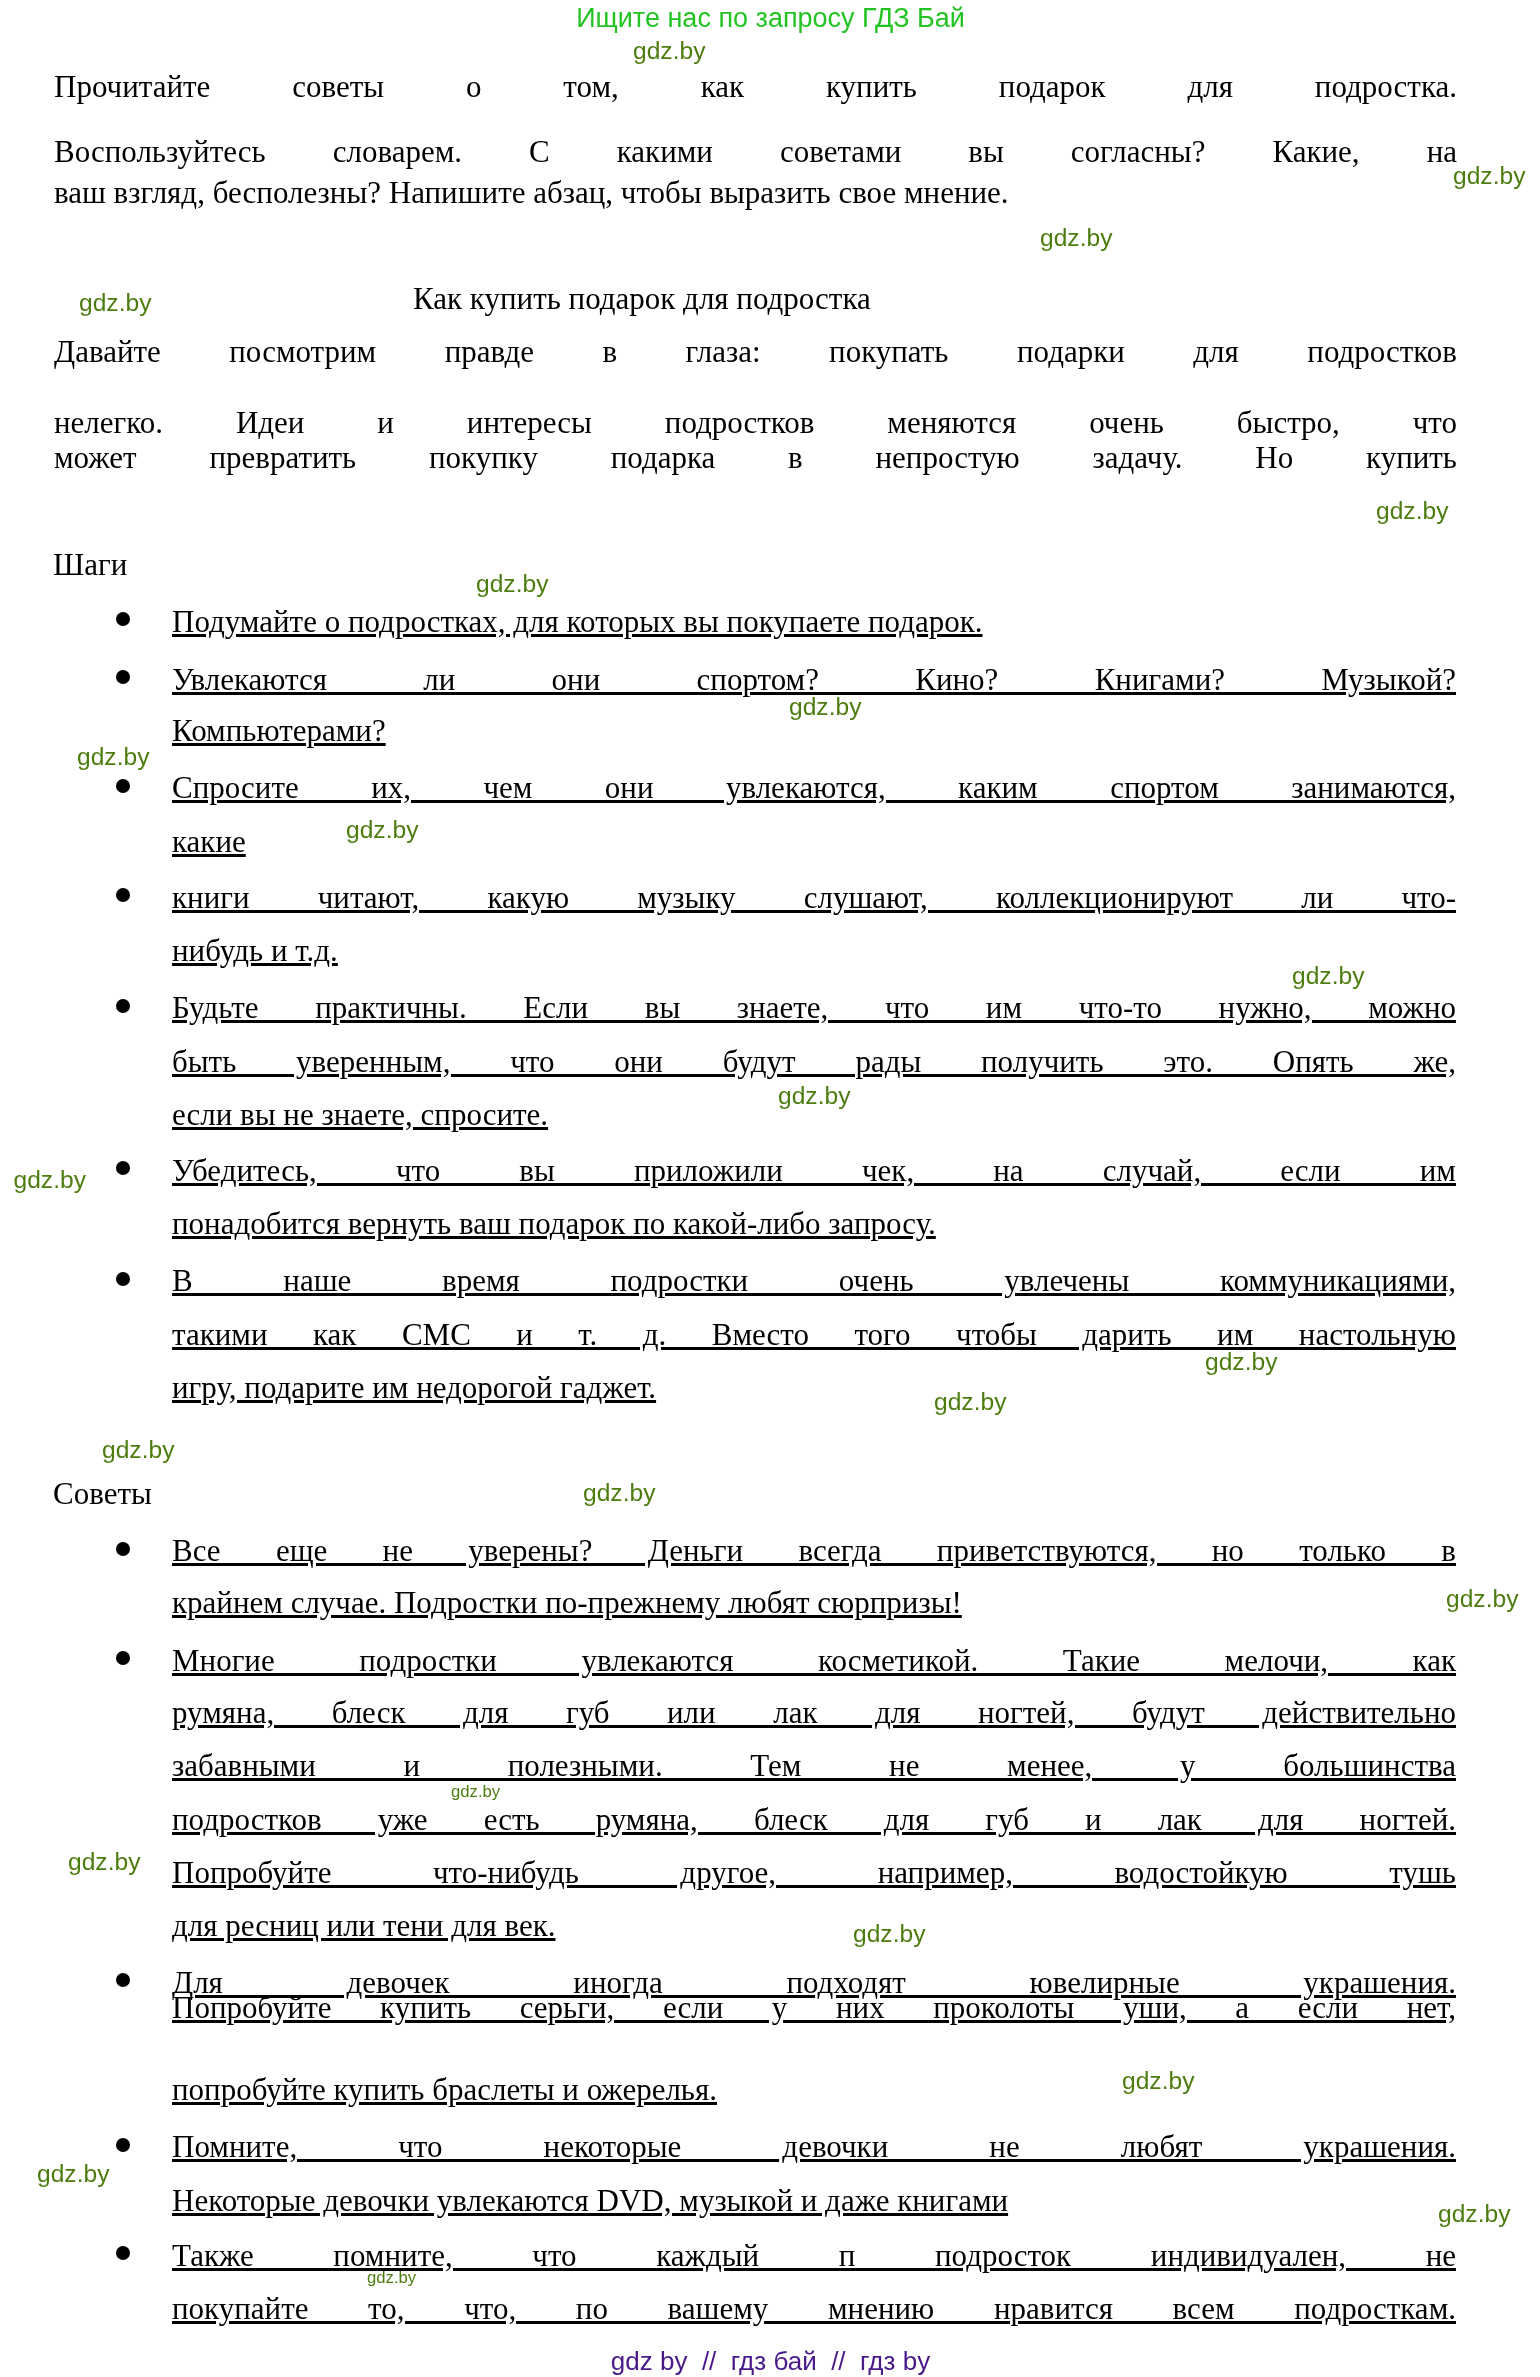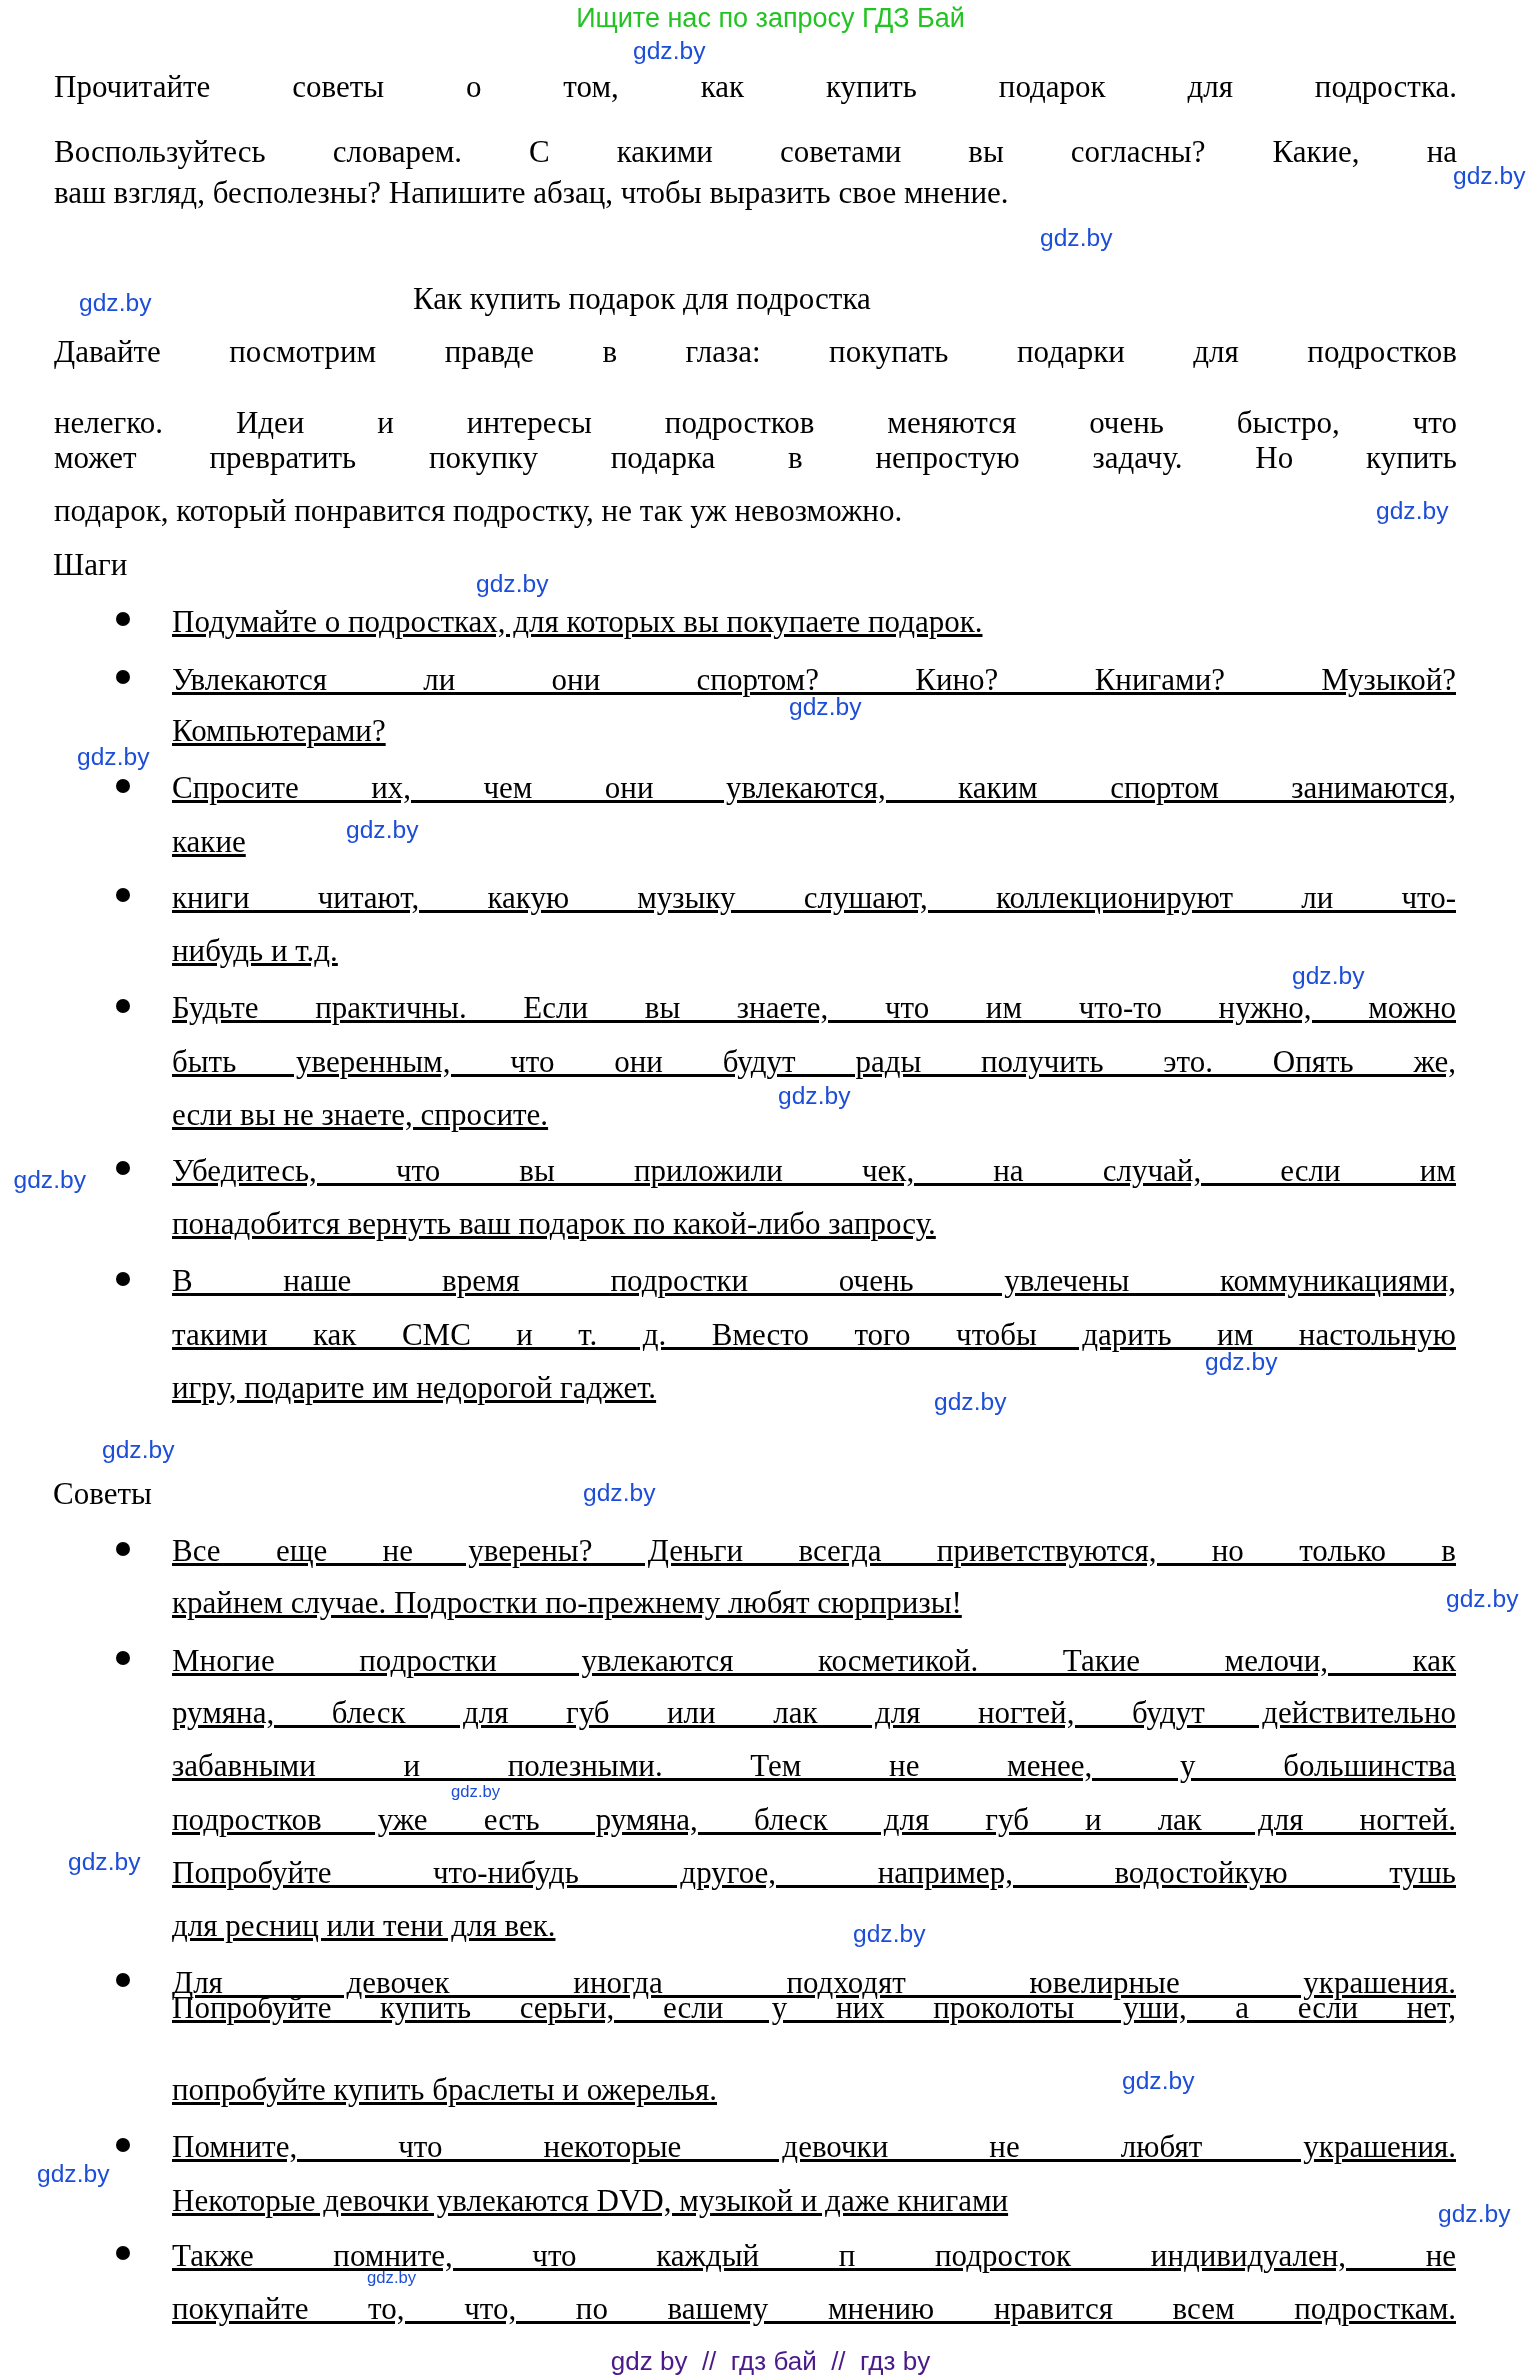--- a/index.html
+++ b/index.html
@@ -26,21 +26,21 @@
     left: 116px;
     width: 14.3px; height: 14.3px;
     border-radius: 50%;
     background: #000;
   }
   .wm {
     position: absolute;
     font-family: "Liberation Sans", sans-serif;
     font-size: 24.6px;
     line-height: 24.6px;
-    color: #1d4ed8;
+    color: #4d7c0f;
     white-space: nowrap;
   }
   .wm.sm { font-size: 16.7px; line-height: 16.7px; }
   .top-banner {
     position: absolute;
     left: 0; width: 1541px; top: 0px;
     text-align: center;
     font-family: "Liberation Sans", sans-serif;
     font-size: 27px;
     line-height: 32px;
@@ -65,21 +65,20 @@
 
   <div class="ln j body-w" style="top:63px">Прочитайте советы о том, как купить подарок для подростка.</div>
   <div class="ln j body-w" style="top:128px">Воспользуйтесь словарем. С какими советами вы согласны? Какие, на</div>
   <div class="ln body-w" style="top:169px">ваш взгляд, бесполезны? Напишите абзац, чтобы выразить свое мнение.</div>
 
   <div class="ln" style="top:275px; left:413px;">Как купить подарок для подростка</div>
 
   <div class="ln j body-w" style="top:328px">Давайте посмотрим правде в глаза: покупать подарки для подростков</div>
   <div class="ln j body-w" style="top:399px">нелегко. Идеи и интересы подростков меняются очень быстро, что</div>
   <div class="ln j body-w" style="top:434px">может превратить покупку подарка в непростую задачу. Но купить</div>
-  <div class="ln body-w" style="top:487px">подарок, который понравится подростку, не так уж невозможно.</div>
 
   <div class="ln" style="top:541px; left:53px;">Шаги</div>
 
   <div>
     <div class="bullet" style="top:612px"></div>
     <div class="ln bul-w" style="top:598px">Подумайте о подростках, для которых вы покупаете подарок.</div>
 
     <div class="bullet" style="top:670px"></div>
     <div class="ln j bul-w" style="top:656px">Увлекаются ли они спортом? Кино? Книгами? Музыкой?</div>
     <div class="ln bul-w" style="top:707px">Компьютерами?</div>

